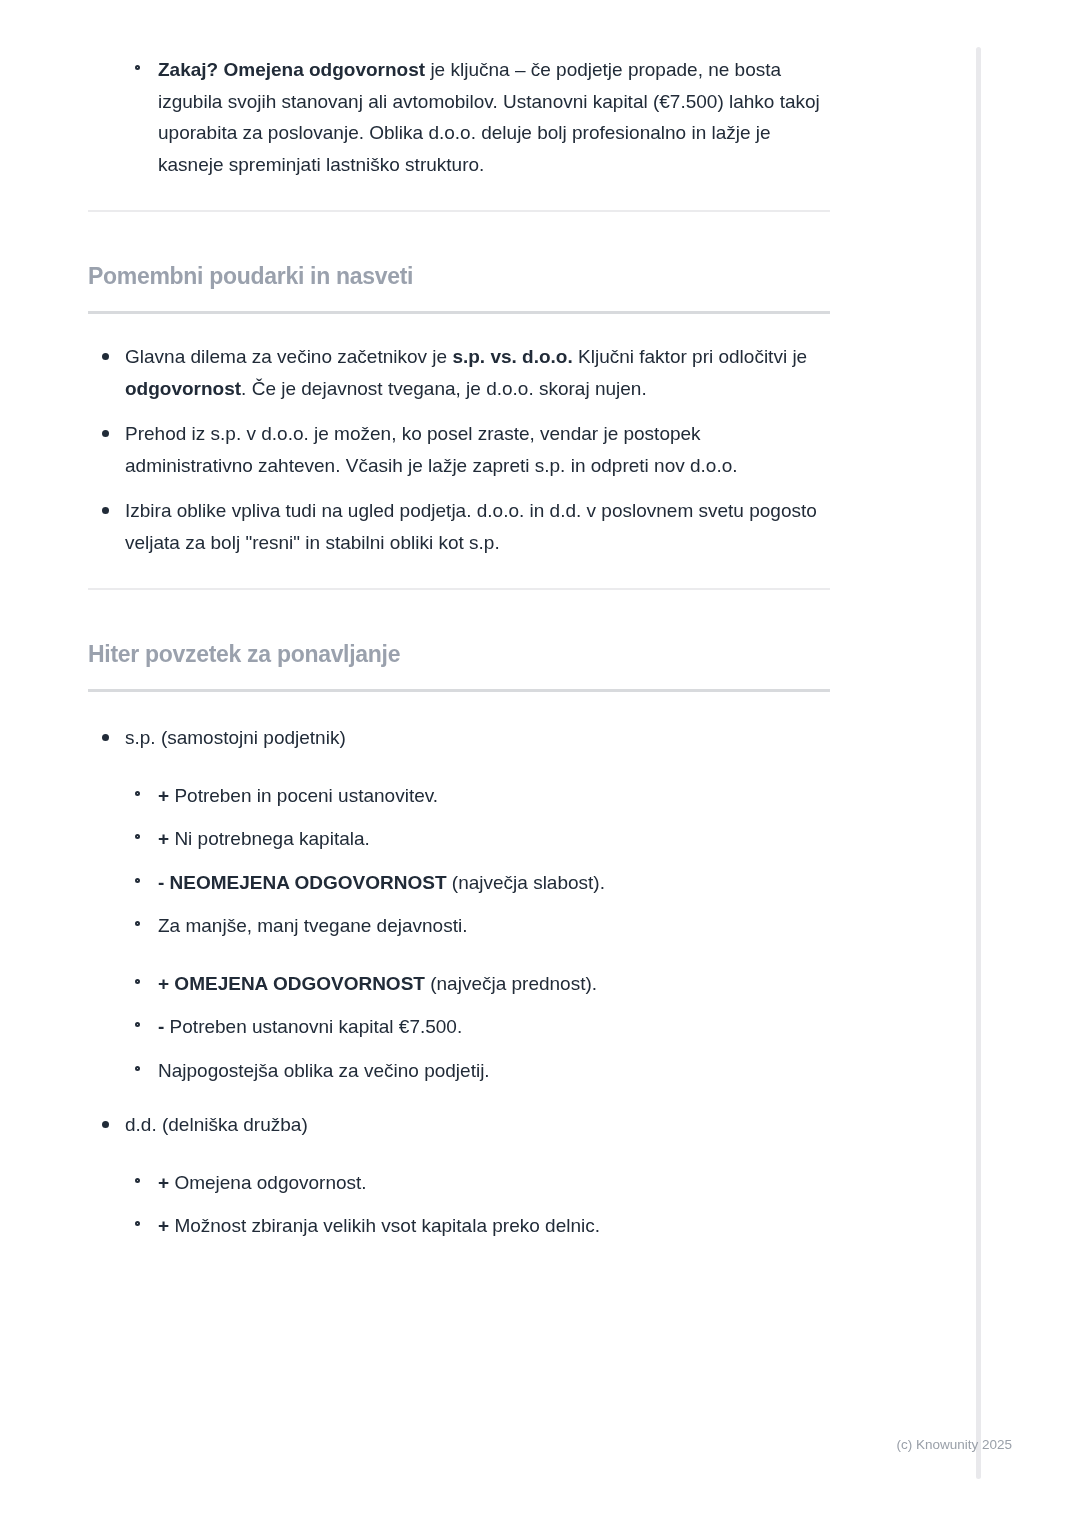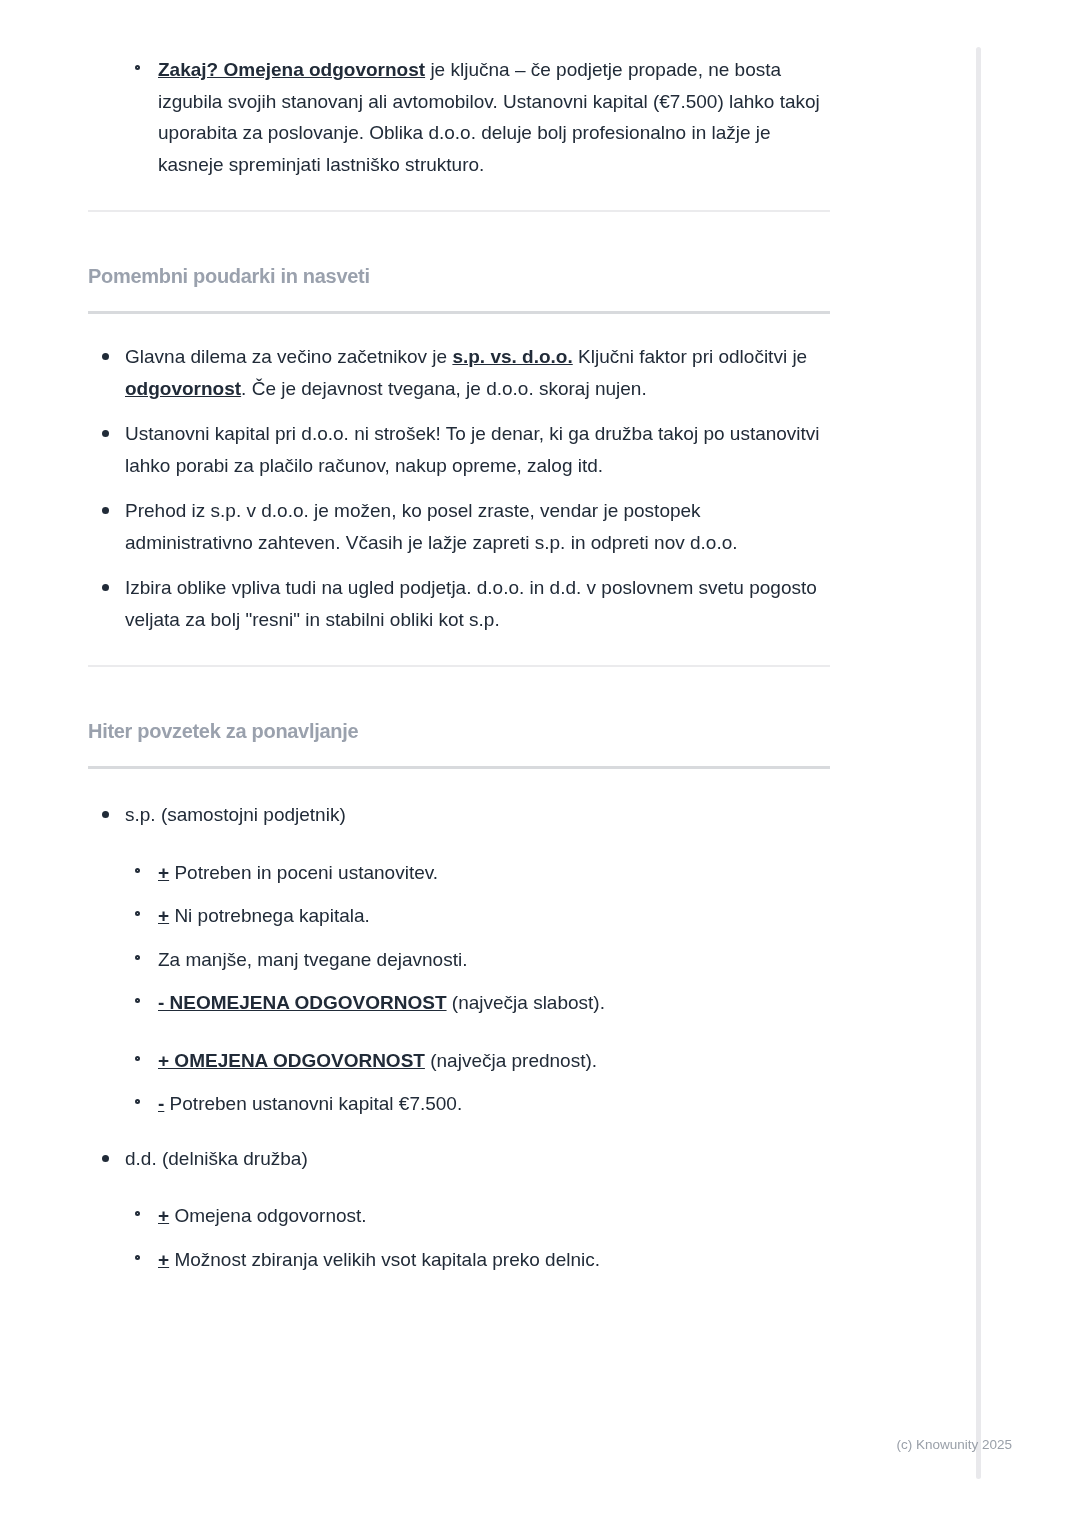--- a/index.html
+++ b/index.html
@@ -14,33 +14,33 @@
   html,body{margin:0;padding:0;}
   body{
     width:1080px;height:1528px;background:#ffffff;
     font-family:"Liberation Sans","DejaVu Sans",sans-serif;
     color:var(--text);position:relative;overflow:hidden;
   }
   .content{position:absolute;left:88px;top:0;width:742px;}
   p{margin:0;}
   ul{list-style:none;margin:0;padding:0;}
   .item{font-size:19px;line-height:31.5px;}
-  .b{font-weight:700;text-decoration:underline;}
+  .b{font-weight:700;}
 
   
   .intro{margin-top:54px;position:relative;padding-left:70px;}
   .circle-marker{
     position:absolute;left:47px;top:11px;
     width:5px;height:5px;border:2px solid var(--text);border-radius:50%;
   }
 
   .divider{border:none;border-top:2px solid var(--rule);margin:30px 0 0 0;height:0;}
 
   .section-title{
-    margin:44px 0 0 0;font-size:20px;line-height:40px;
+    margin:44px 0 0 0;font-size:23px;line-height:40px;
     font-weight:700;color:var(--heading);letter-spacing:-0.3px;
   }
   .title-rule{margin-top:15px;border-top:3px solid var(--rule-strong);height:0;}
 
   
   .bullets{margin-top:27px;}
   .bullets>li{position:relative;padding-left:37px;margin-bottom:14px;}
   .bullets>li:last-child{margin-bottom:0;}
   .dot-marker{
     position:absolute;left:14px;top:12px;
@@ -81,24 +81,20 @@
     <section>
       <h2 class="section-title">Pomembni poudarki in nasveti</h2>
       <div class="title-rule"></div>
       <ul class="bullets item">
           <li>
             <span class="dot-marker"></span>
             <p><span>Glavna dilema za večino začetnikov je </span><span class="b">s.p. vs. d.o.o.</span><span> Ključni faktor pri odločitvi je </span><span class="b">odgovornost</span><span>. Če je dejavnost tvegana, je d.o.o. skoraj nujen.</span></p>
           </li>
           <li>
             <span class="dot-marker"></span>
-            <p><span>Ustanovni kapital pri d.o.o. ni strošek! To je denar, ki ga družba takoj po ustanovitvi lahko porabi za plačilo računov, nakup opreme, zalog itd.</span></p>
-          </li>
-          <li>
-            <span class="dot-marker"></span>
             <p><span>Prehod iz s.p. v d.o.o. je možen, ko posel zraste, vendar je postopek administrativno zahteven. Včasih je lažje zapreti s.p. in odpreti nov d.o.o.</span></p>
           </li>
           <li>
             <span class="dot-marker"></span>
             <p><span>Izbira oblike vpliva tudi na ugled podjetja. d.o.o. in d.d. v poslovnem svetu pogosto veljata za bolj "resni" in stabilni obliki kot s.p.</span></p>
           </li>
         </ul>
     </section>
 
     <hr class="divider">
@@ -116,37 +112,41 @@
               <li>
                 <span class="circle-marker"></span>
                 <p><span class="b">+</span><span> Potreben in poceni ustanovitev.</span></p>
               </li>
               <li>
                 <span class="circle-marker"></span>
                 <p><span class="b">+</span><span> Ni potrebnega kapitala.</span></p>
               </li>
               <li>
                 <span class="circle-marker"></span>
-                <p><span>Za manjše, manj tvegane dejavnosti.</span></p>
+                <p><span class="b">- NEOMEJENA ODGOVORNOST</span><span> (največja slabost).</span></p>
               </li>
               <li>
                 <span class="circle-marker"></span>
-                <p><span class="b">- NEOMEJENA ODGOVORNOST</span><span> (največja slabost).</span></p>
+                <p><span>Za manjše, manj tvegane dejavnosti.</span></p>
               </li>
             </ul>
           </li>
           <li class="group">
             <ul class="sub-list">
               <li>
                 <span class="circle-marker"></span>
                 <p><span class="b">+ OMEJENA ODGOVORNOST</span><span> (največja prednost).</span></p>
               </li>
               <li>
                 <span class="circle-marker"></span>
                 <p><span class="b">-</span><span> Potreben ustanovni kapital €7.500.</span></p>
+              </li>
+              <li>
+                <span class="circle-marker"></span>
+                <p><span>Najpogostejša oblika za večino podjetij.</span></p>
               </li>
             </ul>
           </li>
           <li class="group">
             <div class="group-heading">
               <span class="dot-marker"></span>
               <p>d.d. (delniška družba)</p>
             </div>
             <ul class="sub-list">
               <li>

